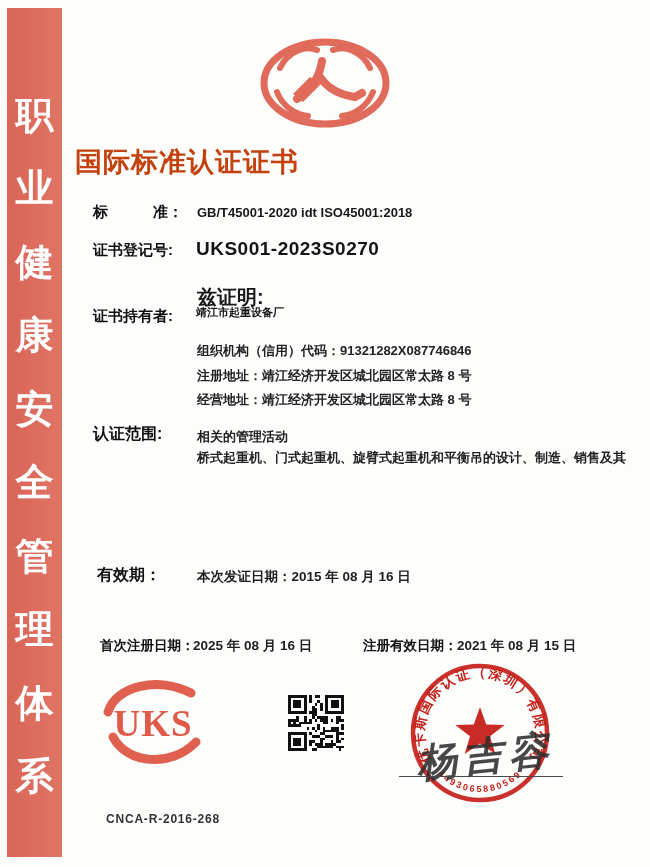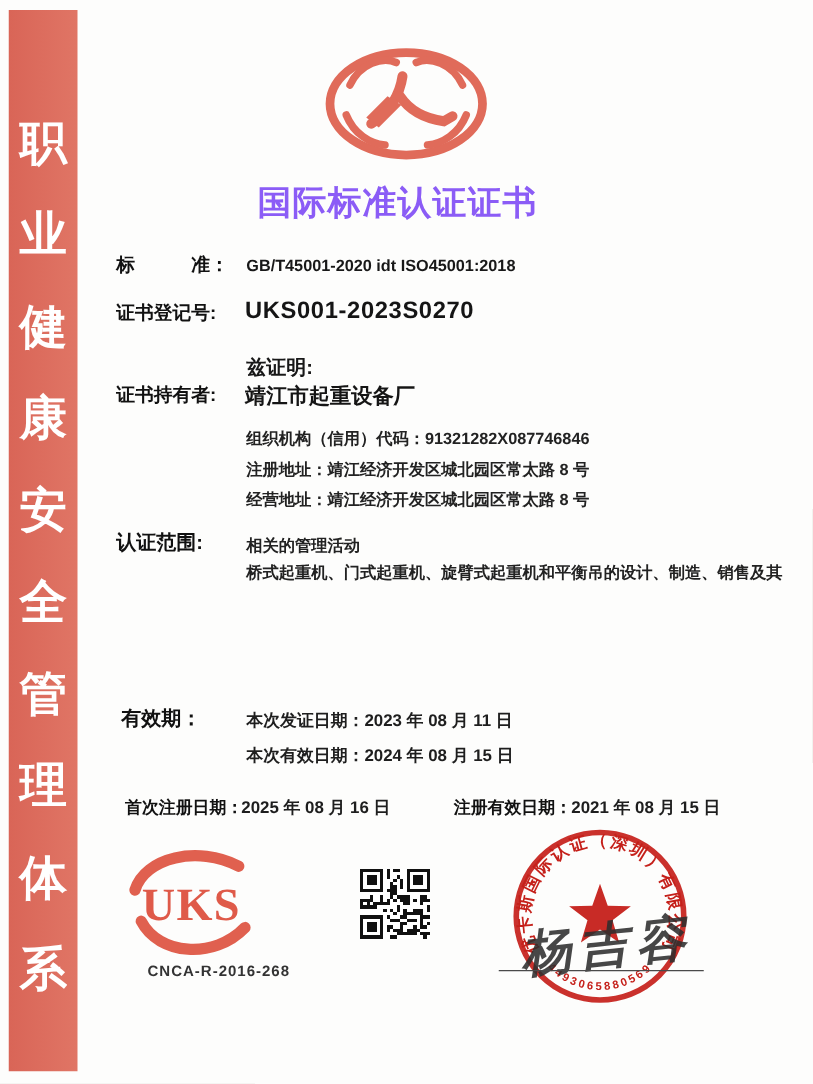--- a/index.html
+++ b/index.html
@@ -12,29 +12,29 @@
   
   .sidebar{
     position:absolute;left:7px;top:8px;width:55px;height:849px;
     background:linear-gradient(90deg,#d96557,#e07565);
     display:flex;flex-direction:column;align-items:center;justify-content:space-between;
     box-sizing:border-box;padding:88px 0 62px 0;
   }
   .sidebar span{color:#fff;font-size:38px;font-weight:700;line-height:1;}
   
   .title{
-    position:absolute;left:48px;top:144px;width:540px;text-align:center;
-    font-size:27px;font-weight:700;letter-spacing:1px;color:#8b5cf6;margin:0;
+    position:absolute;left:75px;top:144px;width:540px;
+    font-size:27px;font-weight:700;letter-spacing:1px;color:#c2410c;margin:0;
   }
   .lbl{font-weight:700;font-size:15px;color:#111;}
   .lbl-lg{font-weight:700;font-size:16px;color:#111;}
   .val-bold{font-weight:700;font-size:13px;color:#181818;}
   .certno{font-weight:700;font-size:19px;letter-spacing:.5px;color:#151515;}
-  .hereby{font-weight:700;font-size:16px;color:#181818;}
-  .holder{font-weight:700;font-size:17px;color:#151515;}
+  .hereby{font-weight:700;font-size:20px;color:#181818;}
+  .holder{font-weight:700;font-size:11px;color:#151515;}
   .body-txt{font-weight:600;font-size:13px;color:#222;}
   .block{font-weight:600;font-size:13px;color:#222;line-height:21px;}
   .date-txt{font-weight:600;font-size:13.5px;color:#1e1e1e;}
   .date-lbl{font-weight:700;font-size:13.5px;color:#111;}
   .cnca{font-weight:600;font-size:12px;letter-spacing:.8px;color:#333;}
   .footer-line{font-weight:700;font-size:9.5px;line-height:15px;color:#222;}
   .signature{
     position:absolute;left:393px;top:729px;width:185px;text-align:center;
     font-family:"Liberation Serif",serif;font-style:italic;font-weight:700;
     font-size:40px;letter-spacing:6px;color:rgba(45,45,45,.88);
@@ -92,34 +92,33 @@
   <span class="abs body-txt" style="left:197px;top:391px;">经营地址：靖江经济开发区城北园区常太路 8 号</span>
 
   <span class="abs lbl-lg" style="left:93px;top:424px;">认证范围:</span>
   <div class="abs block" style="left:197px;top:426px;width:447px;">
     <div>相关的管理活动</div>
     <div>桥式起重机、门式起重机、旋臂式起重机和平衡吊的设计、制造、销售及其</div>
   </div>
 
 
   <span class="abs lbl-lg" style="left:97px;top:565px;">有效期：</span>
-  <span class="abs date-txt" style="left:197px;top:568px;">本次发证日期：2023 年 08 月 11 日</span>
-  <span class="abs date-txt" style="left:197px;top:596px;">本次有效日期：2024 年 08 月 15 日</span>
+  <span class="abs date-txt" style="left:197px;top:568px;">本次发证日期：2015 年 08 月 16 日</span>
 
   <span class="abs date-lbl" style="left:100px;top:637px;">首次注册日期：</span>
   <span class="abs date-txt" style="left:193px;top:637px;">2025 年 08 月 16 日</span>
   <span class="abs date-lbl" style="left:363px;top:637px;">注册有效日期：</span>
   <span class="abs date-txt" style="left:457px;top:637px;">2021 年 08 月 15 日</span>
 
   <svg class="abs" style="left:103px;top:676px;" width="100" height="92" viewBox="0 0 100 92">
     <path d="M5,36 C13,10 55,0 88,17" fill="none" stroke="#e0604f" stroke-width="9" stroke-linecap="round"></path>
     <path d="M10,61 C24,88 68,92 93,66" fill="none" stroke="#e0604f" stroke-width="9" stroke-linecap="round"></path>
     <text x="50" y="60" text-anchor="middle" style="font-family:'Liberation Serif',serif;font-weight:700;font-size:37px;fill:#df5a49;letter-spacing:1px;">UKS</text>
   </svg>
-  <span class="abs cnca" style="left:106px;top:770px;margin-left:12px;">CNCA-R-2016-268</span>
+  <span class="abs cnca" style="left:106px;top:812px;">CNCA-R-2016-268</span>
 
   <svg class="abs" style="left:288px;top:694px;" width="56" height="58" viewBox="0 0 21 21" shape-rendering="crispEdges">
     <rect x="0" y="0" width="21" height="21" fill="#fff"></rect>
     <g fill="#111">
       <rect x="0" y="0" width="7" height="7"></rect>
         <rect x="14" y="0" width="7" height="7"></rect>
         <rect x="0" y="14" width="7" height="7"></rect>
     </g>
     <g fill="#fff">
       <rect x="1" y="1" width="5" height="5"></rect>

